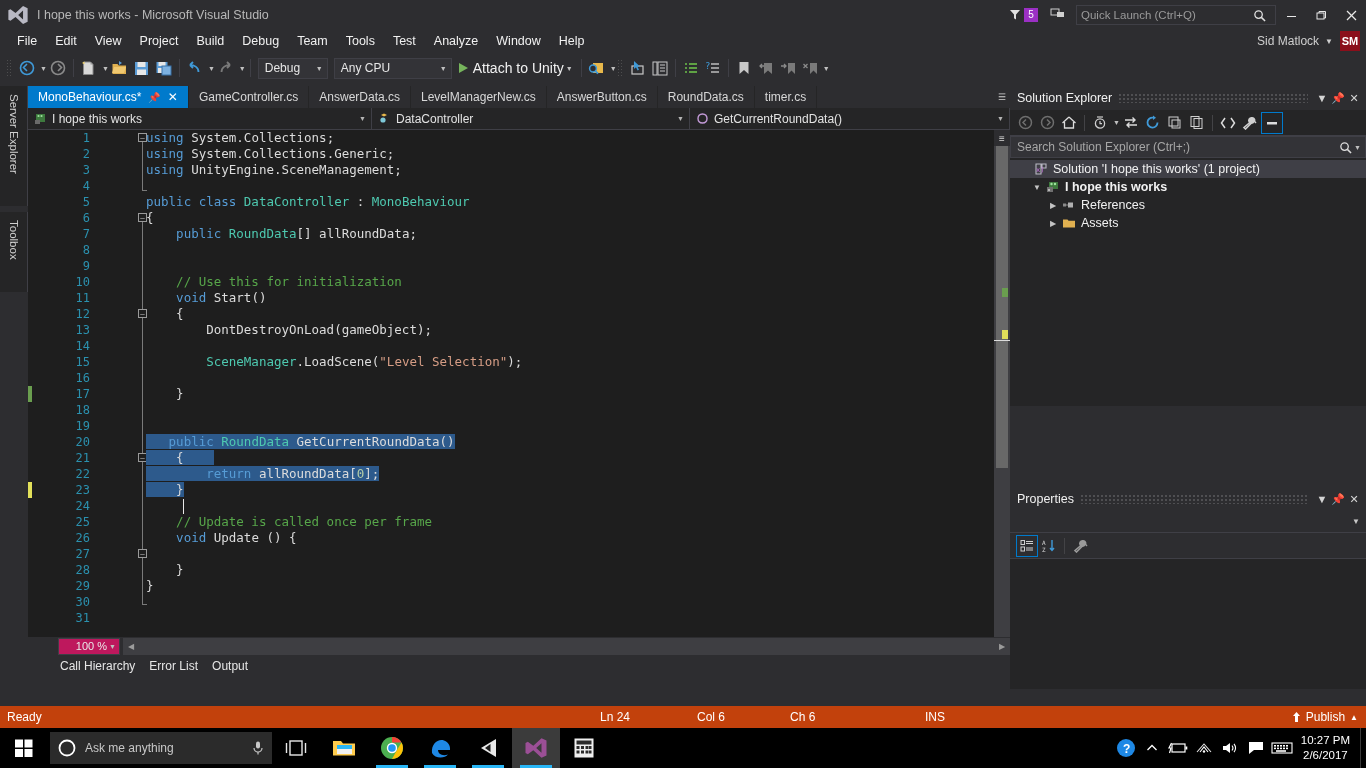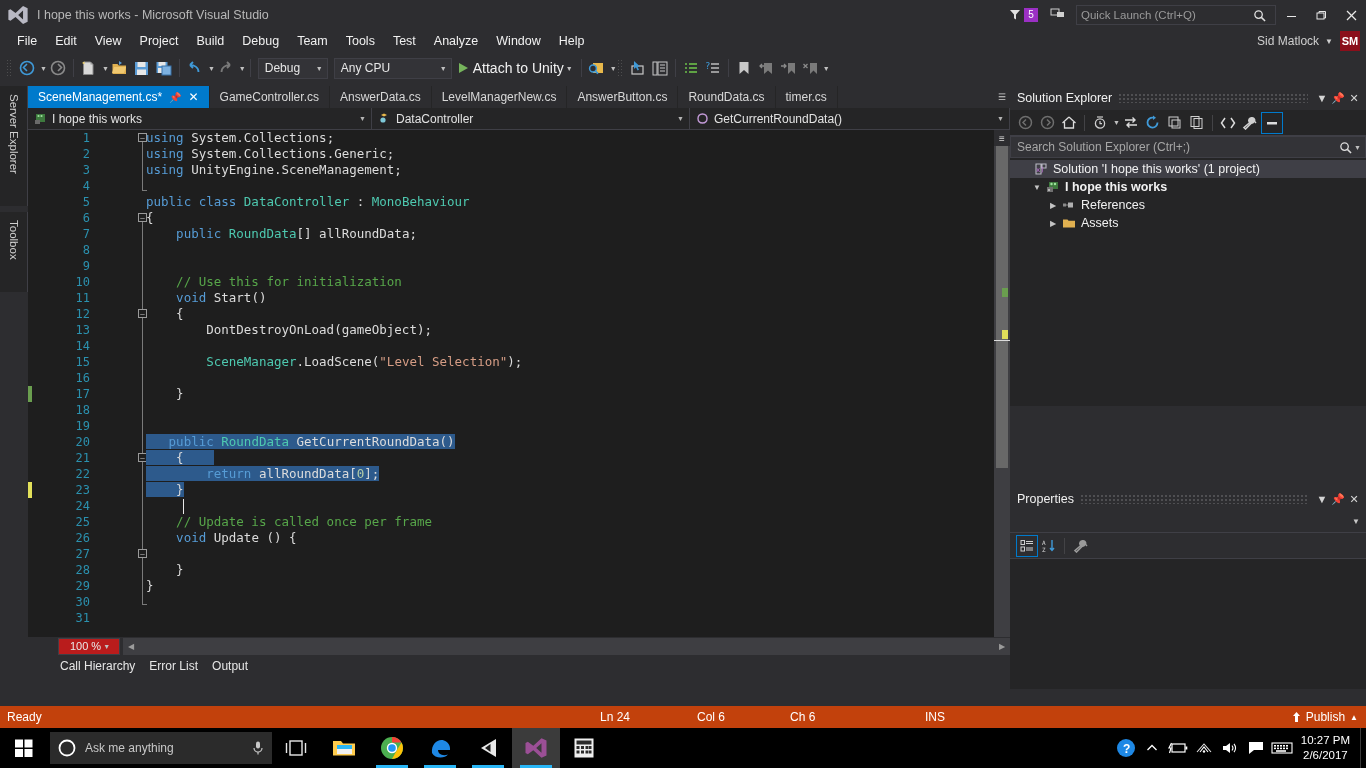--- a/index.html
+++ b/index.html
@@ -195,22 +195,22 @@
   .vs-thumb { position: absolute; right: 2px; width: 12px; background: #686868; }
   .vs-mark { position: absolute; right: 2px; width: 6px; height: 9px; }
   .vs-caretline { position: absolute; right: 0px; width: 16px; height: 1px; background: #dcdcdc; }
 
   
   .zoomrow {
     position: absolute; left: 0; bottom: 21px; width: 982px; height: 18px;
     background: #2d2d30; display: flex; align-items: center;
   }
   .zoombox {
-    width: 62px; height: 17px; background: #b91c1c; border: 1px solid #3f3f46;
-    display: flex; align-items: center; justify-content: center;
+    width: 62px; height: 17px; background: #be185d; border: 1px solid #3f3f46;
+    display: flex; align-items: center; justify-content: flex-end;
     padding: 0 3px 0 5px; font-size: 11px; color: #e8e8e8; margin-left: 30px;
   }
   .hscroll { position: relative; flex: 1; height: 17px; background: #3e3e42; margin-left: 3px; }
   .hs-arrow { position: absolute; top: 0; width: 16px; height: 17px;
     display: flex; align-items: center; justify-content: center; color: #9b9b9b; font-size: 8px; }
 
   .bottomtabs {
     position: absolute; left: 0; bottom: 0; width: 982px; height: 21px;
     background: #2d2d30; display: flex; align-items: center; padding-left: 32px;
   }
@@ -548,21 +548,21 @@
 
   <div class="leftdock">
     <div class="vtab server">Server Explorer</div>
     <div class="vtab toolbox">Toolbox</div>
   </div>
 
   <div class="editorArea">
 
     <div class="tabstrip">
       <div class="etab active">
-        <span>SceneManagement.cs*</span>
+        <span>MonoBehaviour.cs*</span>
         <span class="pin">📌</span>
         <span class="x">✕</span>
       </div>
       <div class="etab">GameController.cs</div>
       <div class="etab">AnswerData.cs</div>
       <div class="etab">LevelManagerNew.cs</div>
       <div class="etab">AnswerButton.cs</div>
       <div class="etab">RoundData.cs</div>
       <div class="etab">timer.cs</div>
       <div class="tabstrip-overflow">☰</div>

